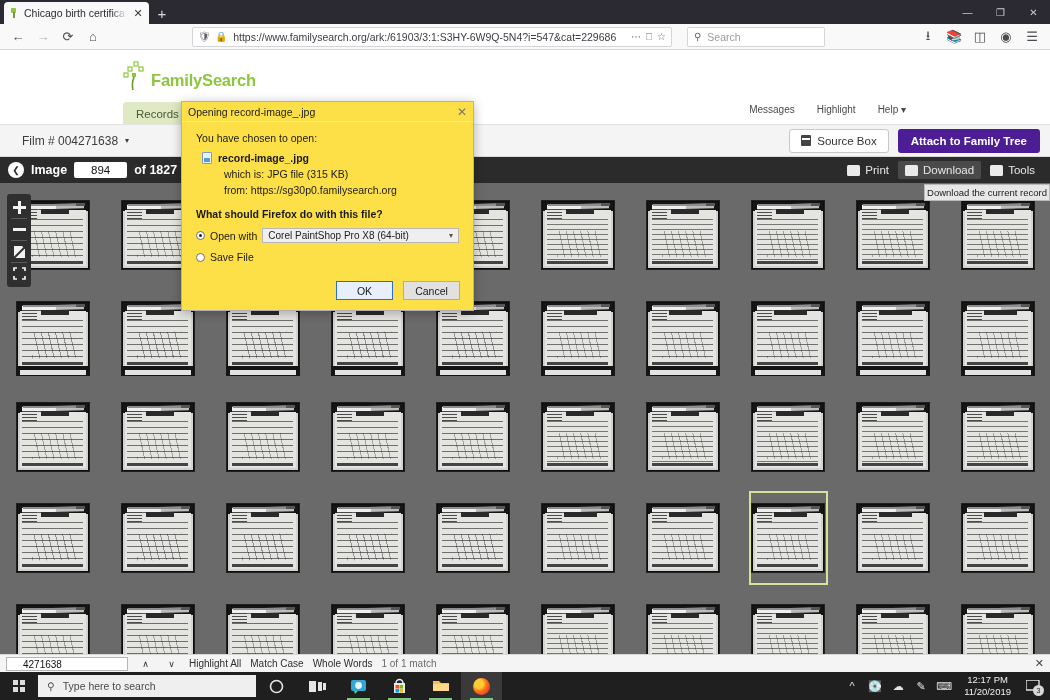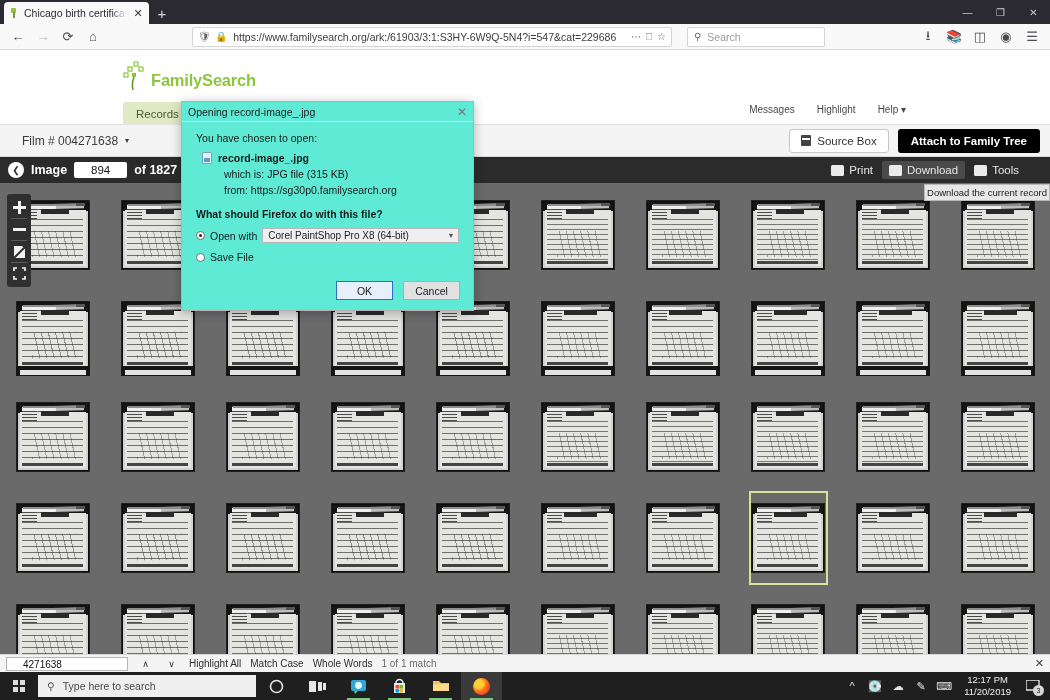--- a/index.html
+++ b/index.html
@@ -117,42 +117,42 @@
     margin-left:22px; font-size:12px; color:#3c3c3c; display:flex; align-items:center; gap:7px;
   }
   .caret-d { font-size:8px; color:#3c3c3c; }
   .toolrow-right { margin-left:auto; margin-right:10px; display:flex; align-items:center; gap:9px; }
   .btn-sourcebox {
     background:#fff; border:1px solid #c8c8c8; border-radius:3px;
     font-size:11.5px; color:#333; padding:5px 11px;
     display:flex; align-items:center; gap:6px;
   }
   .btn-attach {
-    background:#000000; color:#fff; border-radius:3px;
+    background:#4c1d95; color:#fff; border-radius:3px;
     font-size:11.5px; padding:6px 13px; font-weight:bold;
   }
   .sbox-ico { width:10px;height:11px; background:#444; position:relative; border-radius:1px; }
   .sbox-ico::after{content:"";position:absolute;left:1px;top:3px;width:8px;height:1.5px;background:#fff;}
 
   
   .darkbar {
     position:absolute; top:157px; left:0; width:1050px; height:26px;
     background:#2b2b2b; display:flex; align-items:center;
   }
   .imgnav { margin-left:8px; display:flex; align-items:center; gap:7px; }
   .circ {
     width:16px;height:16px;border-radius:50%;background:#fff;color:#2b2b2b;
     display:flex;align-items:center;justify-content:center;font-size:9px;
   }
   .imgnav .lbl { font-size:12.5px; color:#fff; font-weight:bold; }
   .imgbox {
     background:#fff; color:#111; font-size:11.5px; width:53px; height:16px;
     border-radius:2px; text-align:center; line-height:16px;
   }
-  .darkbar-right { margin-left:auto; margin-right:24px; display:flex; align-items:center; gap:2px; }
+  .darkbar-right { margin-left:auto; margin-right:8px; display:flex; align-items:center; gap:2px; }
   .dk-btn {
     display:flex; align-items:center; gap:5px;
     padding:3px 7px; font-size:11.5px; color:#e6e6e6; border-radius:2px;
   }
   .dk-btn.active { background:#4a4a4a; }
   .dk-ico { width:13px;height:11px; background:#eaeaea; border-radius:1.5px; position:relative; }
   .tooltip {
     position:absolute; top:184px; right:0; width:126px; height:17px;
     background:#e7e7e7; border:1px solid #b9b9b9; color:#1a1a1a;
     font-size:9.5px; display:flex; align-items:center; justify-content:center;
@@ -245,21 +245,21 @@
   }
   .zoompanel .zb {
     width:24px;height:21px;display:flex;align-items:center;justify-content:center;
     color:#f2f2f2;
   }
   .zoompanel .sep { width:16px;height:1px;background:#5a5a5a; }
 
   
   .dialog {
     position:absolute; left:181px; top:101px; width:293px; height:210px;
-    background:#5eead4; border:1px solid #b1b1b1;
+    background:#fde047; border:1px solid #b1b1b1;
     box-shadow:0 2px 10px rgba(0,0,0,.28); z-index:60;
     font-size:11px; color:#1a1a1a;
   }
   .dlg-title {
     height:20px; display:flex; align-items:center; padding:0 6px;
     border-bottom:1px solid #e6e6e6; font-size:10.5px; color:#222;
   }
   .dlg-close { margin-left:auto; font-size:12px; color:#767676; }
   .dlg-body { padding:10px 14px 0 14px; }
   .dlg-line { font-size:10.5px; color:#1a1a1a; margin-bottom:8px; }

